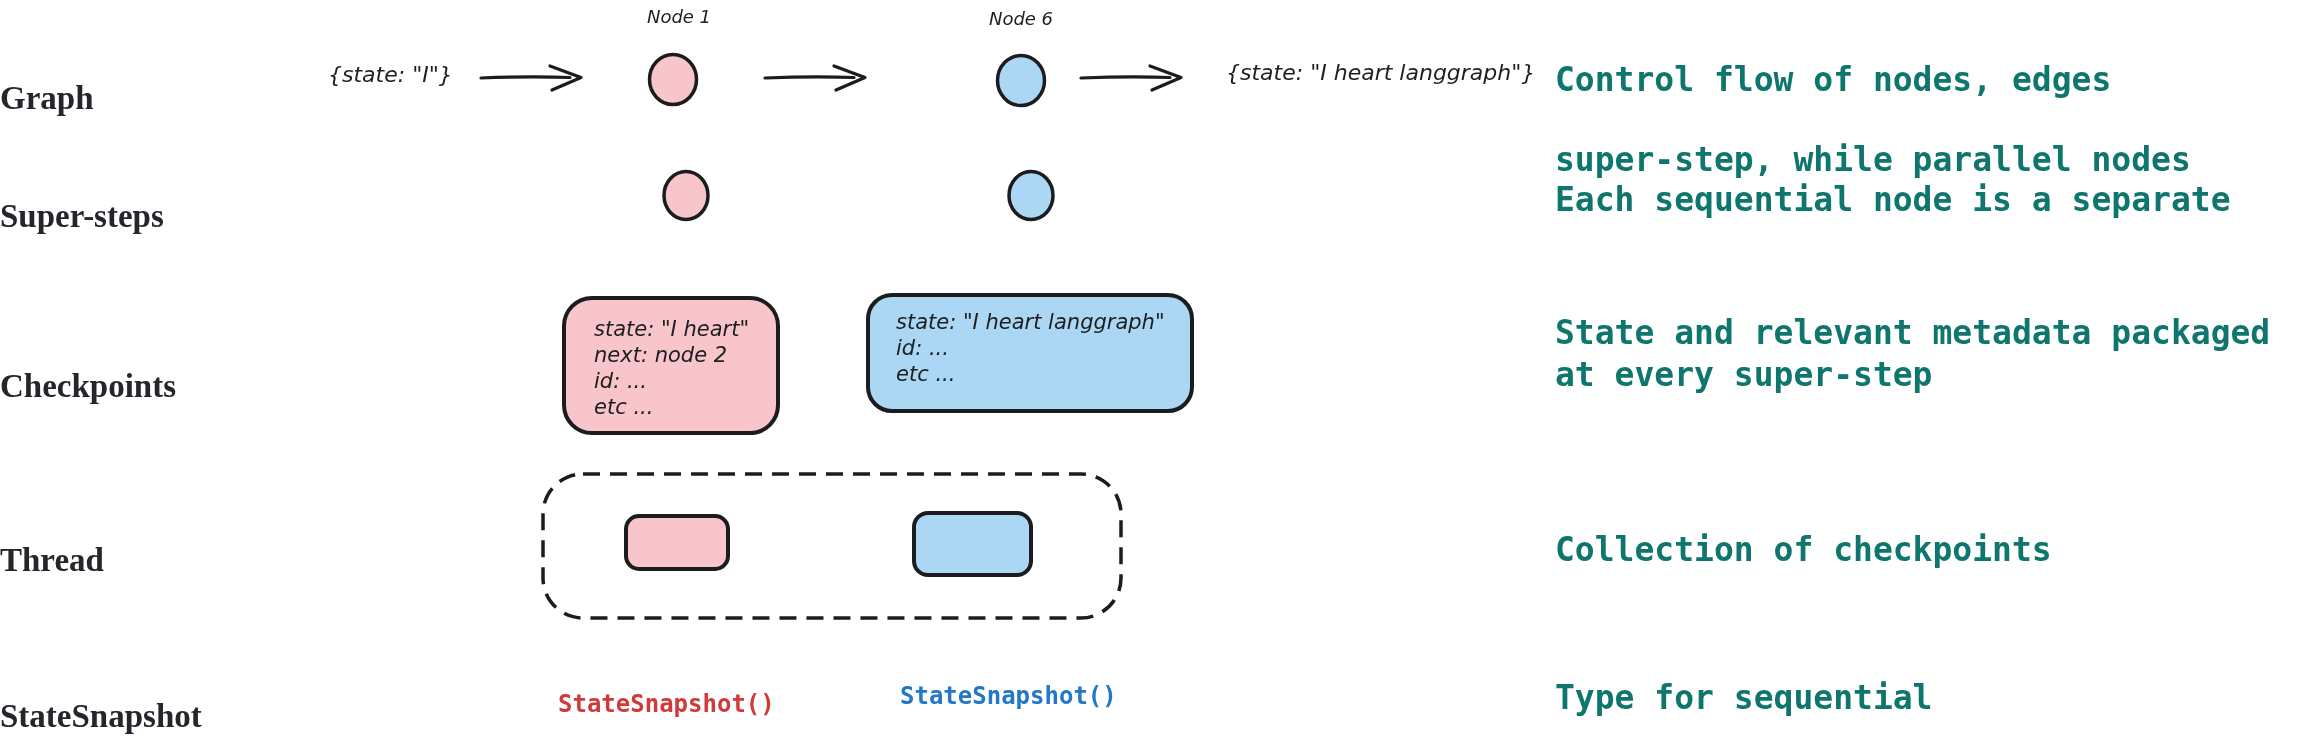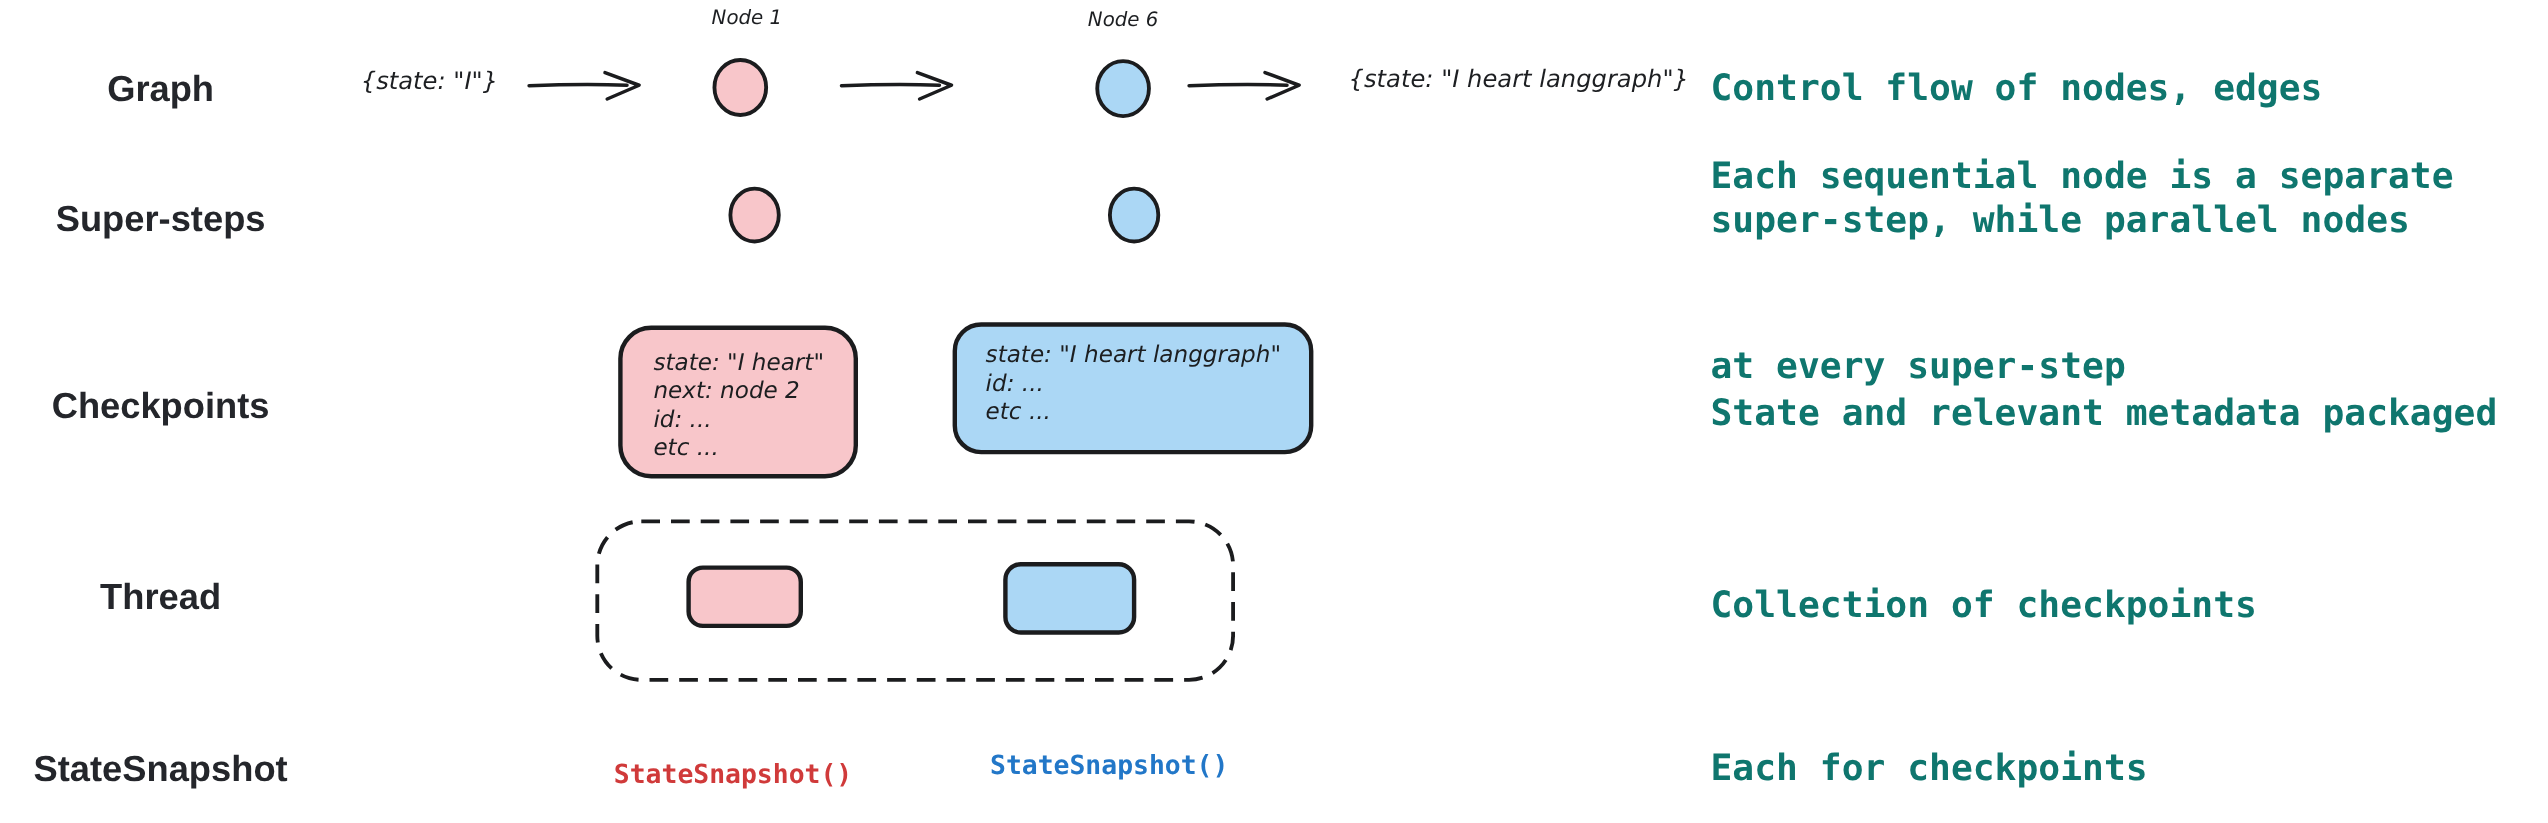--- a/index.html
+++ b/index.html
@@ -9,27 +9,28 @@
     height: 748px;
     background: #ffffff;
     overflow: hidden;
     font-family: "DejaVu Sans Mono", monospace;
   }
   
   .row-label {
     position: absolute;
     left: 0;
     width: 292px;
-    text-align: center;
-    font-family: Liberation Sans, sans-serif;
+    text-align: left;
+    font-family: Liberation Serif, serif;
     font-weight: 700;
     font-size: 33px;
     line-height: 38px;
     color: #24262b;
     white-space: nowrap;
+    margin-top: 17px;
   }
   
   .desc {
     position: absolute;
     left: 1555px;
     font-family: "DejaVu Sans Mono", monospace;
     font-weight: 700;
     font-size: 33px;
     line-height: 40px;
     color: #0f766e;
@@ -129,48 +130,48 @@
   <div class="desc" style="top:60px">Control flow of nodes, edges</div>
 
   <svg class="shape" style="left:660px;top:168px" width="56" height="56" viewBox="0 0 56 56">
     <ellipse cx="26" cy="27.5" rx="22" ry="24" fill="#f8c6ca" stroke="#1b1c1e" stroke-width="3.5"></ellipse>
   </svg>
   <svg class="shape" style="left:1005px;top:168px" width="56" height="56" viewBox="0 0 56 56">
     <ellipse cx="26" cy="27.5" rx="22" ry="24" fill="#abd7f5" stroke="#1b1c1e" stroke-width="3.5"></ellipse>
   </svg>
 
   <div class="desc" style="top:140px">
+    <div>super-step, while parallel nodes</div>
     <div>Each sequential node is a separate</div>
-    <div>super-step, while parallel nodes</div>
   </div>
 
   <div class="card pink" style="left:562px;top:296px;width:218px;height:139px">
     <div>state: "I heart"</div>
     <div>next: node 2</div>
     <div>id: ...</div>
     <div>etc ...</div>
   </div>
 
   <div class="card blue" style="left:866px;top:293px;width:328px;height:120px">
     <div>state: "I heart langgraph"</div>
     <div>id: ...</div>
     <div>etc ...</div>
   </div>
 
   <div class="desc" style="top:312px;line-height:42px">
+    <div>State and relevant metadata packaged</div>
     <div>at every super-step</div>
-    <div>State and relevant metadata packaged</div>
   </div>
 
   <svg class="shape" style="left:539px;top:470px" width="586" height="152" viewBox="0 0 586 152">
     <rect x="4" y="4" width="578" height="144" rx="40" fill="none" stroke="#1b1c1e" stroke-width="3.5" stroke-dasharray="17 10"></rect>
   </svg>
   <div class="mini pink" style="left:624px;top:514px;width:106px;height:57px"></div>
   <div class="mini blue" style="left:912px;top:511px;width:121px;height:66px"></div>
 
   <div class="desc" style="top:530px">Collection of checkpoints</div>
 
   <div class="code red" style="left:558px;top:690px">StateSnapshot()</div>
   <div class="code blue" style="left:900px;top:682px">StateSnapshot()</div>
 
-  <div class="desc" style="top:678px">Each for checkpoints</div>
+  <div class="desc" style="top:678px">Type for sequential</div>
 
 </div>
 
 </body></html>

